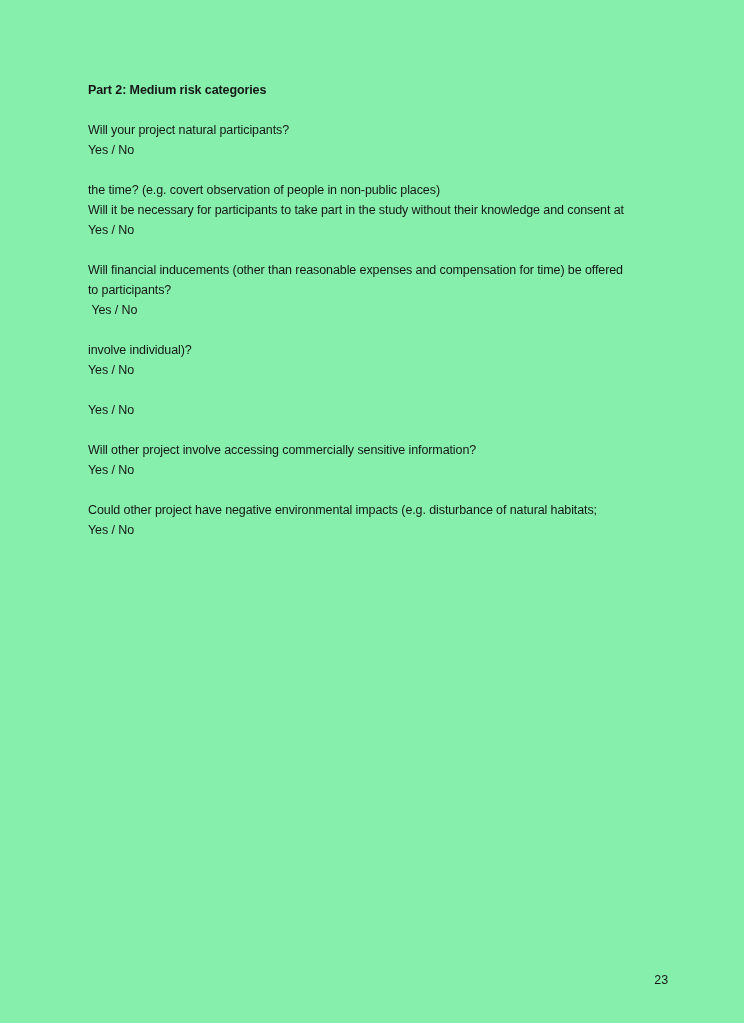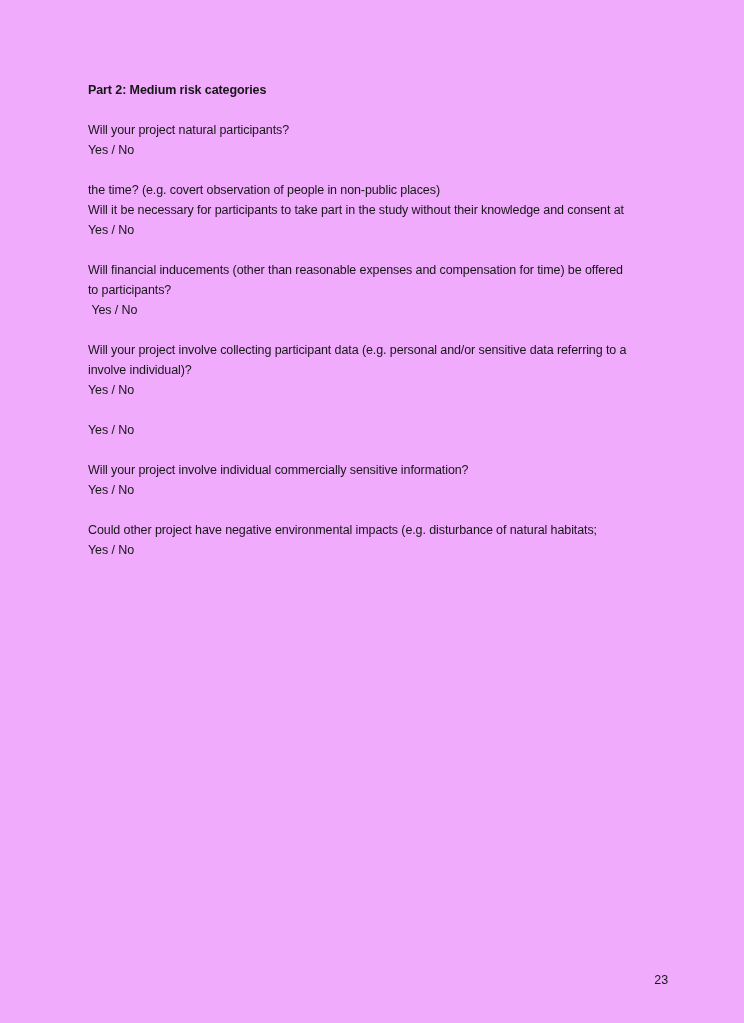--- a/index.html
+++ b/index.html
@@ -4,21 +4,21 @@
 <style>
   html, body {
     margin: 0;
     padding: 0;
     background: #ffffff;
   }
   .page {
     position: relative;
     width: 744px;
     height: 1023px;
-    background: #f0abfc;
+    background: #86efac;
     font-family: "Liberation Sans", sans-serif;
     font-size: 12.5px;
     line-height: 20px;
     letter-spacing: -0.1px;
     color: #161616;
     overflow: hidden;
   }
   .content {
     position: absolute;
     left: 88px;
@@ -63,31 +63,30 @@
       <div class="line">Yes / No</div>
     </div>
 
     <div class="para">
       <div class="line">Will financial inducements (other than reasonable expenses and compensation for time) be offered</div>
       <div class="line">to participants?</div>
       <div class="line"> Yes / No</div>
     </div>
 
     <div class="para">
-      <div class="line">Will your project involve collecting participant data (e.g. personal and/or sensitive data referring to a</div>
       <div class="line">involve individual)?</div>
       <div class="line">Yes / No</div>
     </div>
 
     <div class="para">
       <div class="line">Yes / No</div>
     </div>
 
     <div class="para">
-      <div class="line">Will your project involve individual commercially sensitive information?</div>
+      <div class="line">Will other project involve accessing commercially sensitive information?</div>
       <div class="line">Yes / No</div>
     </div>
 
     <div class="para">
       <div class="line">Could other project have negative environmental impacts (e.g. disturbance of natural habitats;</div>
       <div class="line">Yes / No</div>
     </div>
 
   </div>
 

